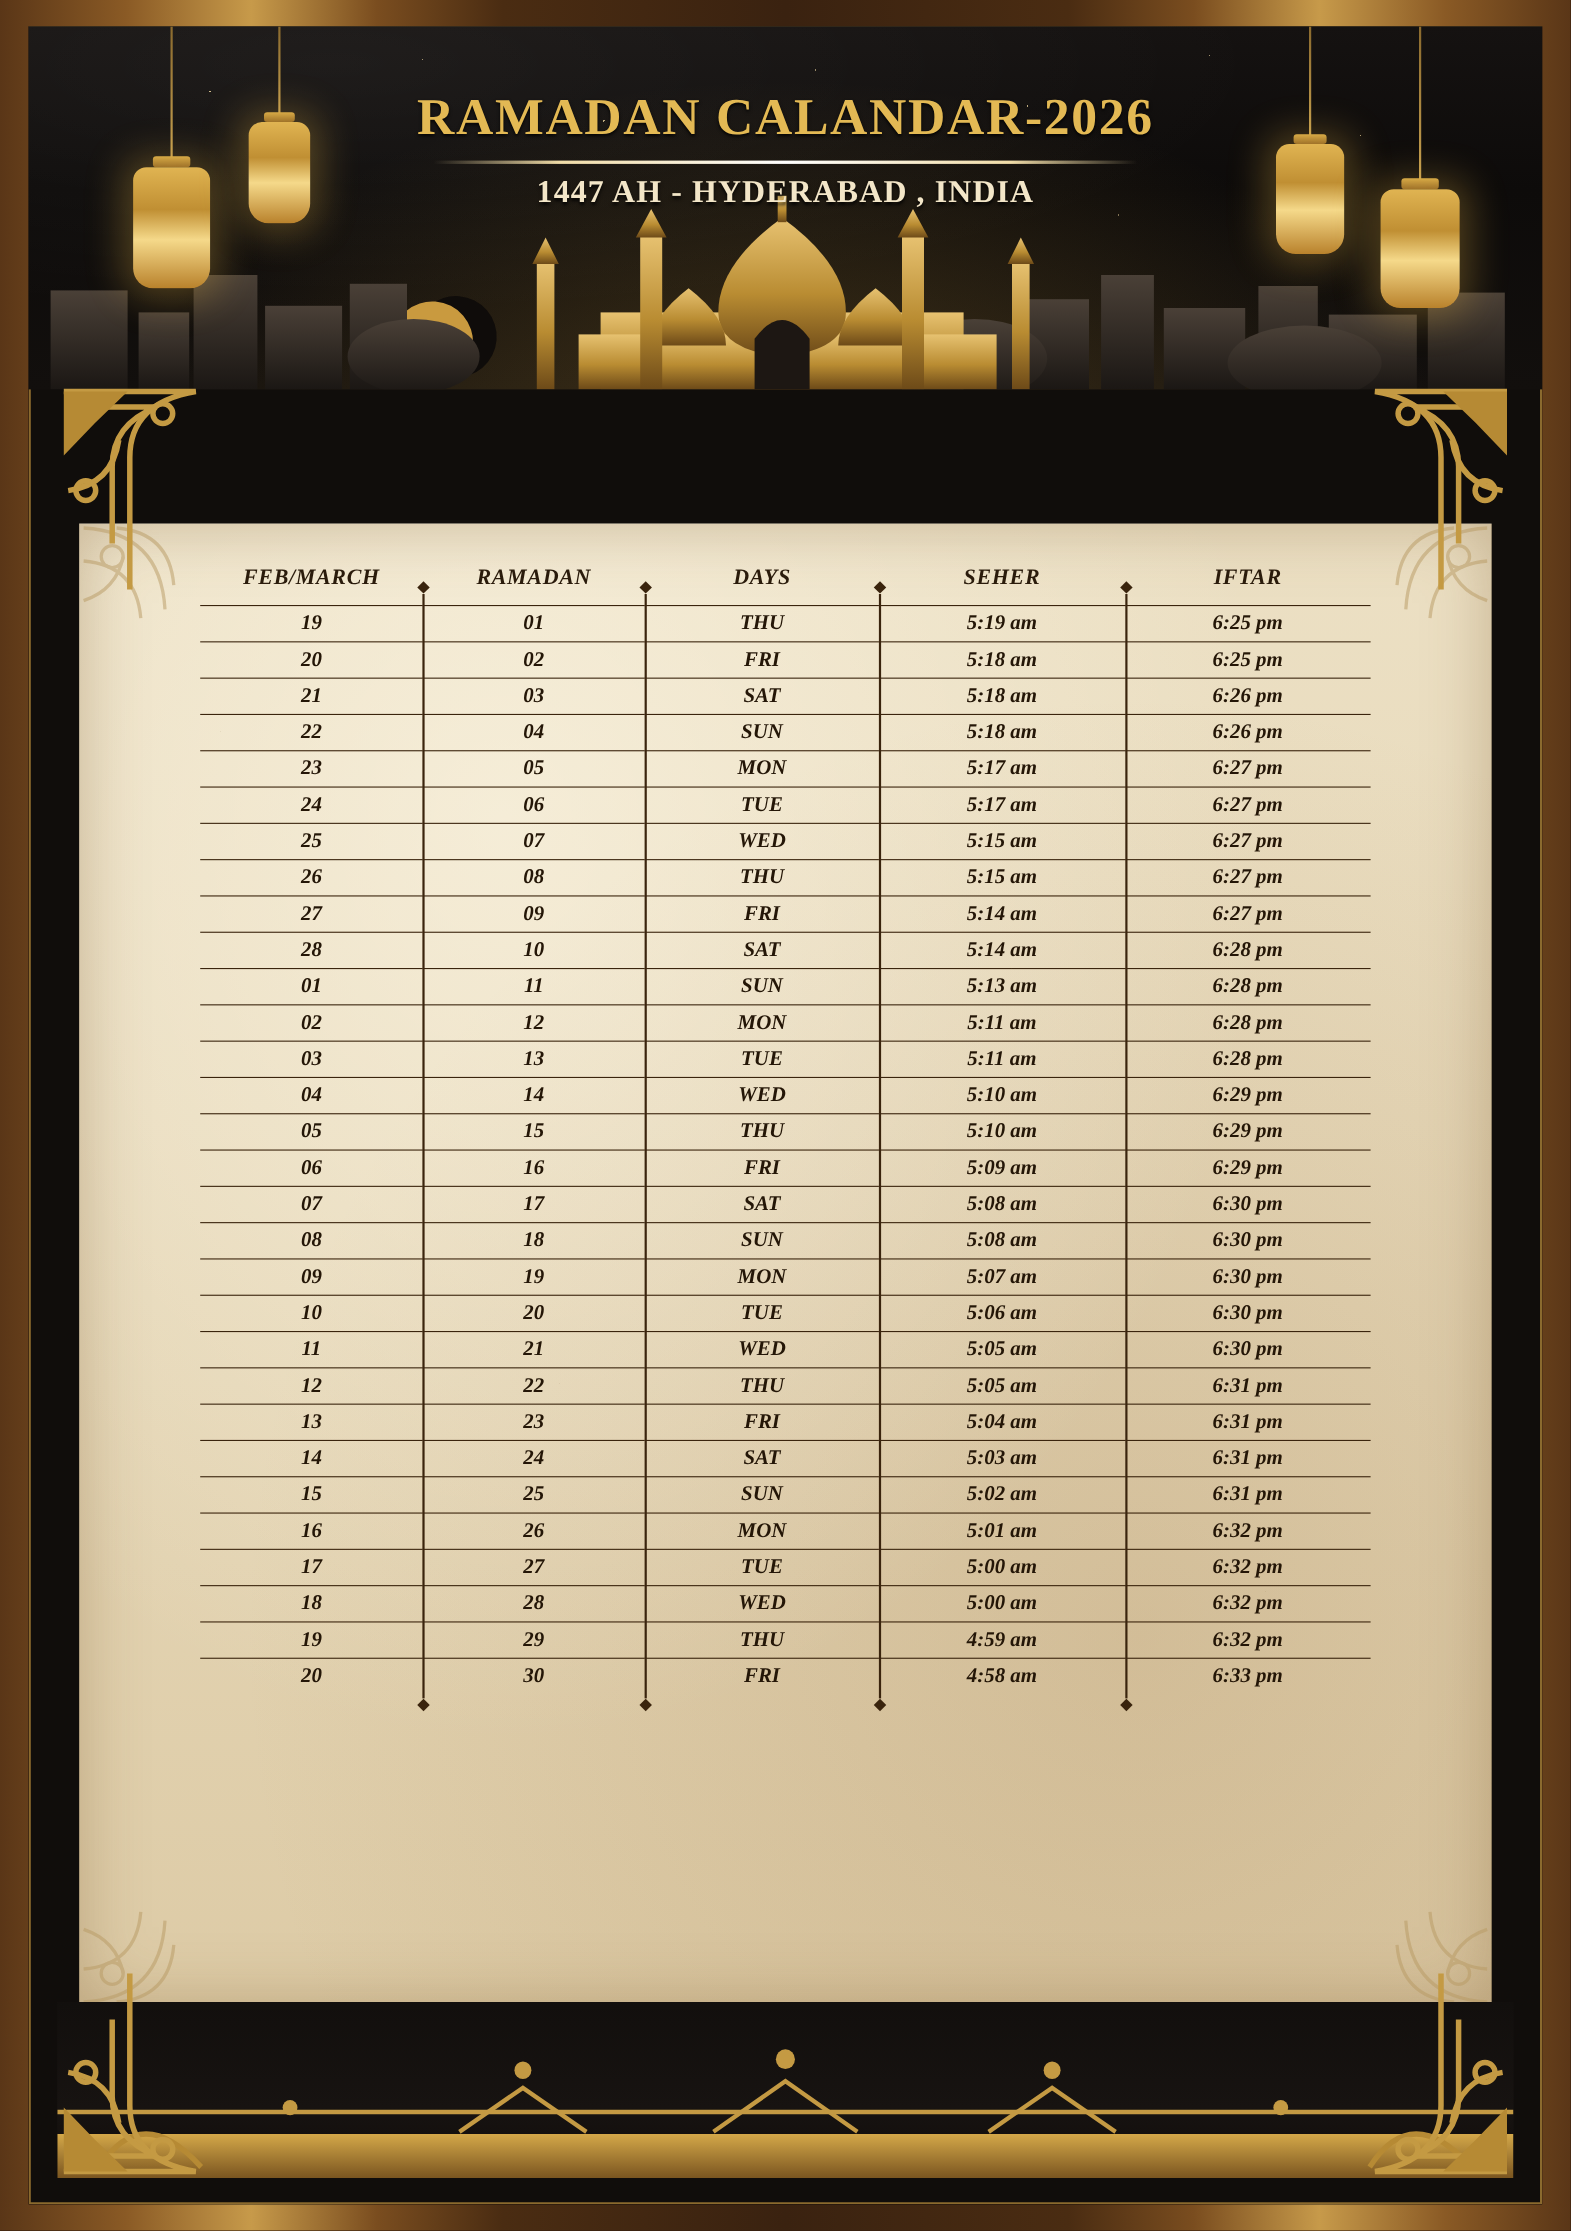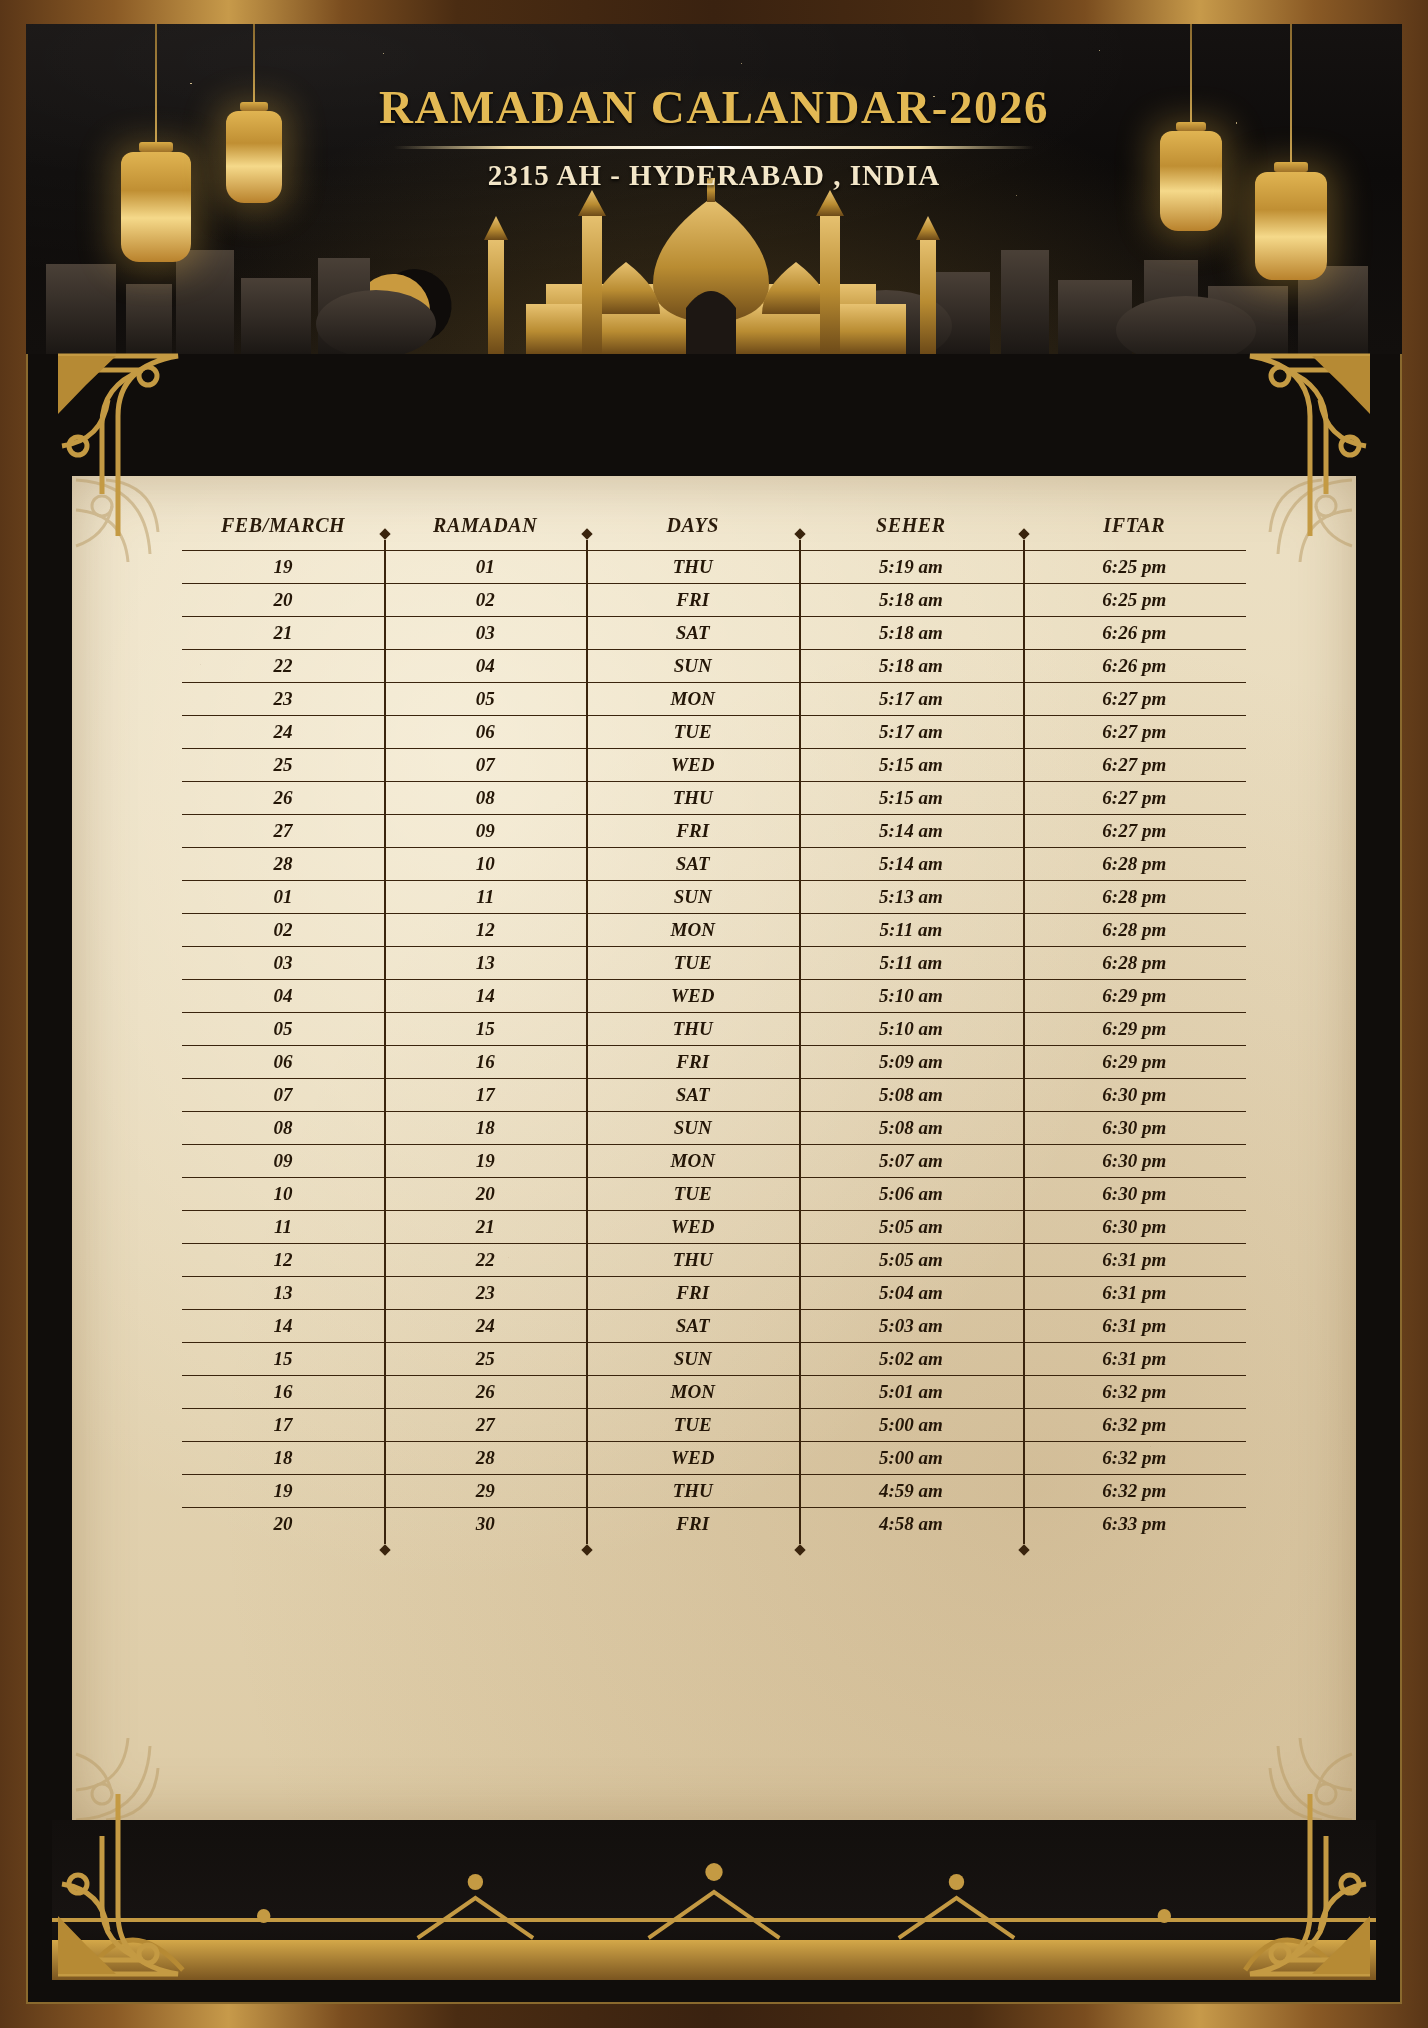--- a/index.html
+++ b/index.html
@@ -299,21 +299,21 @@
       </div>
       <div class="lantern" style="right:75px; top:0; width:72px;">
         <div class="cord" style="height:140px;"></div>
         <div class="cap" style="top:138px; width:34px; height:10px;"></div>
         <div class="body" style="top:148px; width:72px; height:108px; left:auto; right:0;"></div>
       </div>
 
       <div class="title-wrap">
         <h1 class="title">RAMADAN CALANDAR-2026</h1>
         <div class="title-rule"></div>
-        <h2 class="subtitle">2315 AH - HYDERABAD , INDIA</h2>
+        <h2 class="subtitle">1447 AH - HYDERABAD , INDIA</h2>
       </div>
     </div>
 
     <svg class="gold-corner gc-tl" viewBox="0 0 200 200">
       <g fill="none" stroke="#c49a43" stroke-width="5">
         <path d="M6 6 h120 q-60 10 -60 60 v120"></path>
         <path d="M20 20 h70 q-40 16 -40 54 v70"></path>
         <path d="M10 96 q40 -6 46 -46"></path>
         <circle cx="96" cy="26" r="9"></circle>
         <circle cx="26" cy="96" r="9"></circle>

